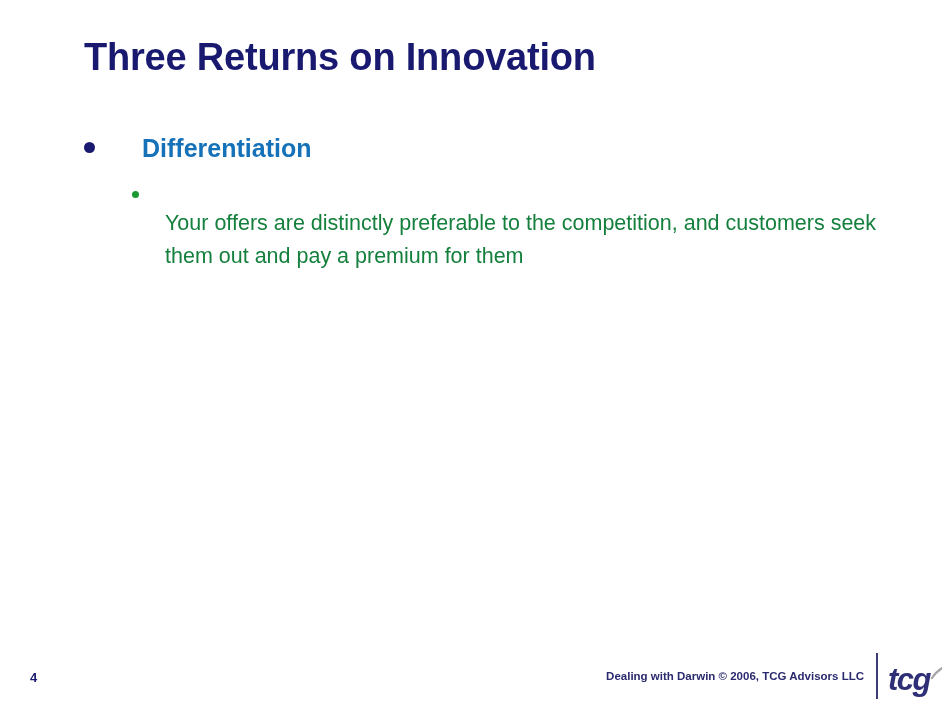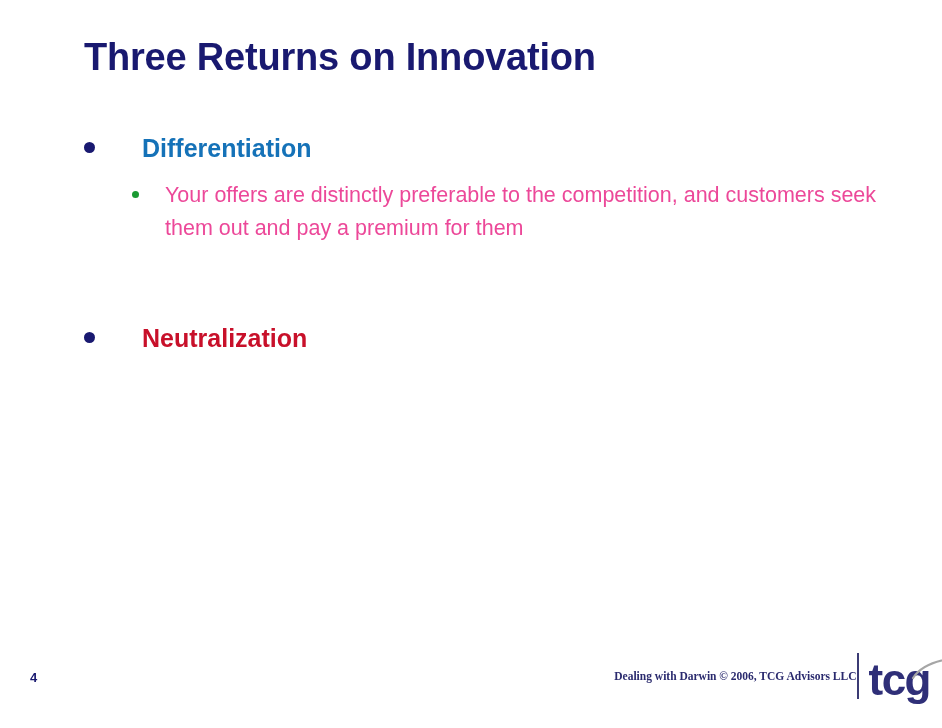--- a/index.html
+++ b/index.html
@@ -84,22 +84,23 @@
     width: 7px;
     height: 7px;
     border-radius: 50%;
     background: #1A9A32;
     margin-top: 12px;
   }
   .lvl2-text {
     margin-left: 26px;
     font-size: 21.5px;
     line-height: 33px;
-    color: #ec4899;
+    color: #15803d;
     max-width: 742px;
+    margin-top: 28px;
   }
 
   
   .page-number {
     position: absolute;
     left: 30px;
     bottom: 43px;
     font-size: 13px;
     font-weight: bold;
     color: #191970;
@@ -111,21 +112,21 @@
     right: 12px;
     bottom: 28px;
     display: flex;
     align-items: center;
   }
   .footer-credit {
     font-size: 11.5px;
     line-height: 16px;
     color: #2A2A6E;
     font-weight: bold;
-    font-family: Liberation Serif, serif;
+    padding-right: 12px;
   }
   .footer-divider {
     width: 2px;
     height: 46px;
     background: #3B3B74;
     margin-right: 10px;
   }
   .logo {
     position: relative;
     display: flex;
@@ -134,25 +135,26 @@
   }
   .logo-arc {
     position: absolute;
     left: 42px;
     top: -1px;
     width: 110px;
     height: 30px;
     pointer-events: none;
   }
   .logo-tcg {
-    font-size: 44px;
+    font-size: 31px;
     font-weight: bold;
     color: #2F2F78;
     letter-spacing: -1.5px;
     line-height: 40px;
+    font-style: italic;
   }
   .logo-advisors {
     font-size: 40px;
     color: #A6A6A6;
     letter-spacing: -0.8px;
     line-height: 40px;
     margin-left: -2px;
   }
 </style>
 </head>
@@ -169,24 +171,20 @@
         <span class="lvl1-bullet"></span>
         <span class="lvl1-text c-blue">Differentiation</span>
       </div>
       <div class="lvl2">
         <span class="lvl2-bullet"></span>
         <span class="lvl2-text">Your offers are distinctly preferable to the competition, and customers seek them out and pay a premium for them</span>
       </div>
     </div>
 
     <div class="group">
-      <div class="lvl1">
-        <span class="lvl1-bullet"></span>
-        <span class="lvl1-text c-red">Neutralization</span>
-      </div>
     </div>
 
 
   </div>
 
   <div class="page-number">4</div>
 
   <div class="footer">
     <div class="footer-credit">
       <div>Dealing with Darwin © 2006, TCG Advisors LLC</div>

